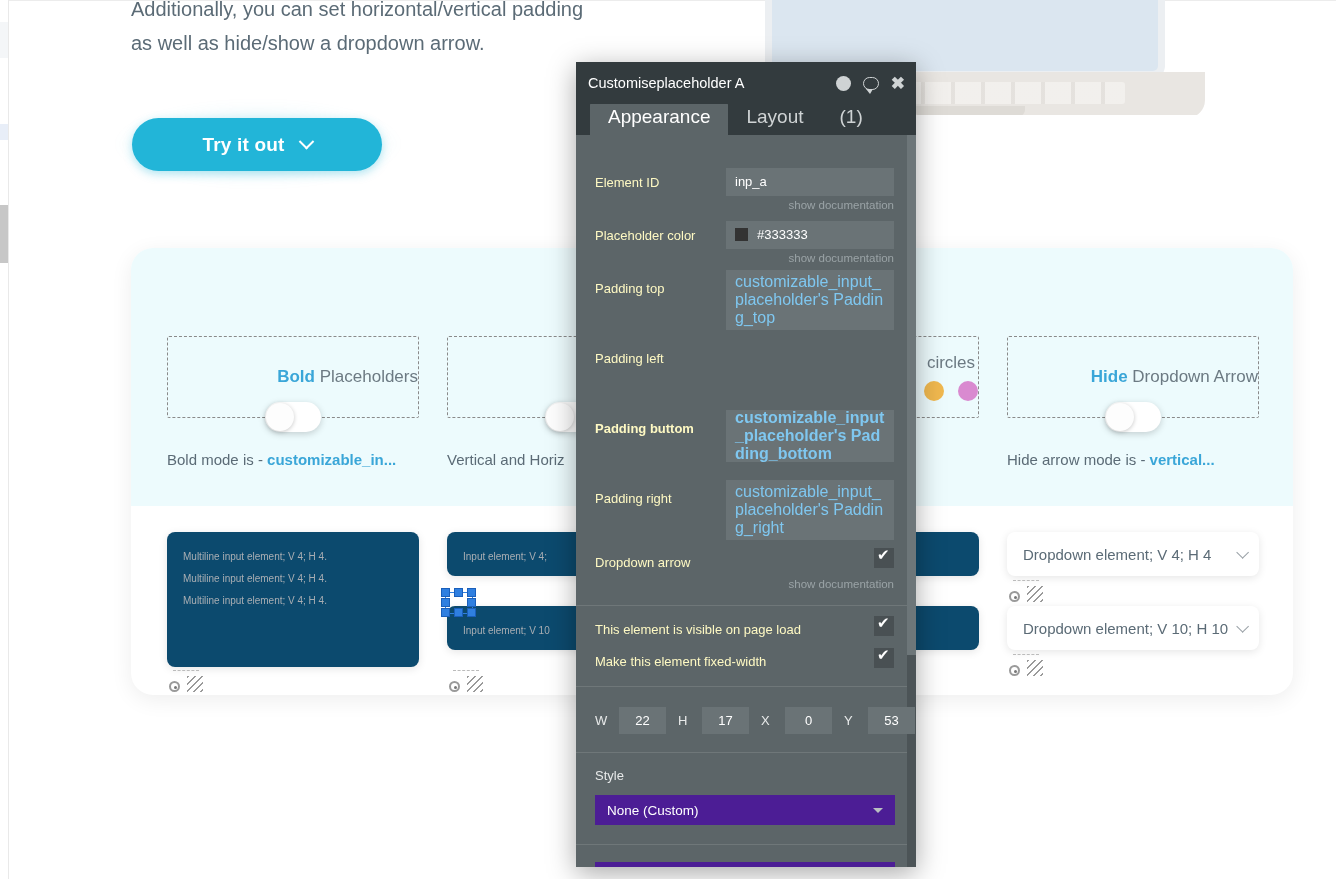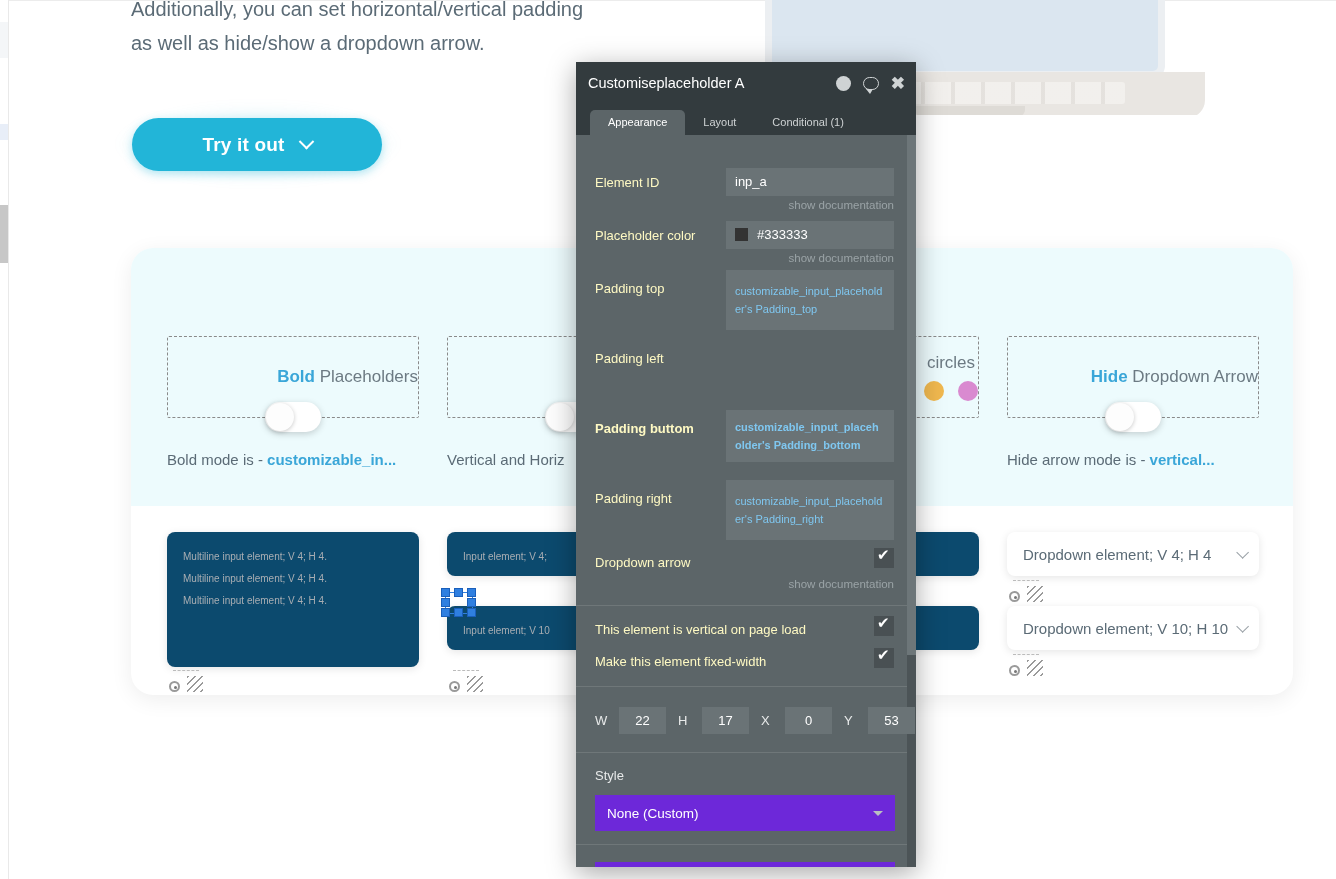--- a/index.html
+++ b/index.html
@@ -120,45 +120,45 @@
   .m-icons { position: absolute; right: 11px; top: 0; height: 42px; display: flex; align-items: center; gap: 12px; }
   .m-icons span { cursor: pointer; color: #cfd3d4; }
   .ic-i { display:inline-block; width:15px; height:15px; border-radius:50%; background:#cfd3d4; color:#333b3e;
           font-size:11px; font-weight:700; line-height:15px; text-align:center; font-style: italic; }
   .ic-chat { display:inline-block; width:16px; height:13px; border:1.6px solid #cfd3d4; border-radius:7px; position:relative; }
   .ic-chat::after { content:''; position:absolute; left:2px; bottom:-5px; width:0; height:0;
     border-left:4px solid transparent; border-right:3px solid transparent; border-top:5px solid #cfd3d4; }
   .ic-x { font-size:17px; line-height:15px; font-weight:700; }
 
   .m-tabs { height: 31px; background: #333b3e; display: flex; align-items: flex-end; padding-left: 14px; }
-  .m-tab { padding: 6px 18px 7px; font-size: 11px; color: #cfd3d4; cursor: pointer; border-radius: 5px 5px 0 0; }
+  .m-tab { padding: 6px 18px 7px; font-size: 19px; color: #cfd3d4; cursor: pointer; border-radius: 5px 5px 0 0; }
   .m-tab.on { background: #5c6568; color: #ffffff; }
 
   .m-body { position: relative; height: 732px; padding: 0 0 0 0; }
   .m-scroll { position: absolute; right: 0; top: 0; width: 9px; height: 732px; background: #4c5457; }
   .m-scroll .th { position: absolute; left: 0; top: 0; width: 9px; height: 520px; background: #6d7679; }
   .lbl { position: absolute; left: 19px; font-size: 13px; color: #fef9c3; }
   .ctl { position: absolute; left: 150px; width: 168px; background: #6a7376; }
   .ctl.input { height: 28px; line-height: 28px; padding: 0 9px; color: #fff; font-size: 13px; }
-  .ctl.expr { padding: 13px 9px; color: #7fc7f0; font-size: 11px; line-height: 18px; word-break: break-all; }
+  .ctl.expr { padding: 13px 9px; color: #7fc7f0; font-size: 16px; line-height: 18px; word-break: break-all; }
   .docs { position: absolute; right: 22px; font-size: 11.5px; color: #9aa3a6; cursor: pointer; }
   .swatch { display:inline-block; width:13px; height:13px; background:#333; vertical-align: -2px; margin-right: 9px; }
 
   .cbx { position: absolute; right: 22px; width: 20px; height: 20px; background: #495053; cursor: pointer; }
   .cbx::after { content:'✔'; position:absolute; left:3px; top:-2px; font-size:15px; color:#fff; }
 
   .divider { position: absolute; left: 0; width: 331px; height: 1px; background: #6f7779; }
 
   .wh { position: absolute; left: 19px; display: flex; align-items: center; gap: 0; }
   .wh .k { font-size: 13px; color: #e8eaea; width: 24px; }
   .wh .v { width: 47px; height: 27px; background: #6a7376; color: #fff; font-size: 13px;
     display: flex; align-items: center; justify-content: center; margin-right: 12px; }
 
   .style-lbl { position: absolute; left: 19px; font-size: 13px; color: #e8eaea; }
-  .sel { position: absolute; left: 19px; width: 300px; height: 36px; background: #6d28d9;
+  .sel { position: absolute; left: 19px; width: 300px; height: 30px; background: #4c1d95;
     display: flex; align-items: center; padding: 8px 12px; color: #fff; font-size: 13.5px; cursor: pointer; }
   .sel .cv { position: absolute; right: 12px; width: 0; height: 0;
     border-left: 5px solid transparent; border-right: 5px solid transparent; border-top: 5px solid #b9bfc1; }
 </style>
 </head>
 <body>
 
 <div id="root">
   <div class="page-bg"></div>
   <div class="top-rule"></div>
@@ -350,21 +350,21 @@
 
       <div class="lbl" style="top:356px;">Padding right</div>
       <div class="ctl expr" style="top:345px; height:60px; display:flex; align-items:center;">customizable_input_placeholder's Padding_right</div>
 
       <div class="lbl" style="top:420px;">Dropdown arrow</div>
       <div class="cbx" style="top:413px;"></div>
       <div class="docs" style="top:443px;">show documentation</div>
 
       <div class="divider" style="top:470px;"></div>
 
-      <div class="lbl" style="top:487px;">This element is vertical on page load</div>
+      <div class="lbl" style="top:487px;">This element is visible on page load</div>
       <div class="cbx" style="top:481px;"></div>
 
       <div class="lbl" style="top:519px;">Make this element fixed-width</div>
       <div class="cbx" style="top:513px;"></div>
 
       <div class="divider" style="top:551px;"></div>
 
       <div class="wh" style="top:572px;">
         <span class="k">W</span>
         <span class="v">22</span>

